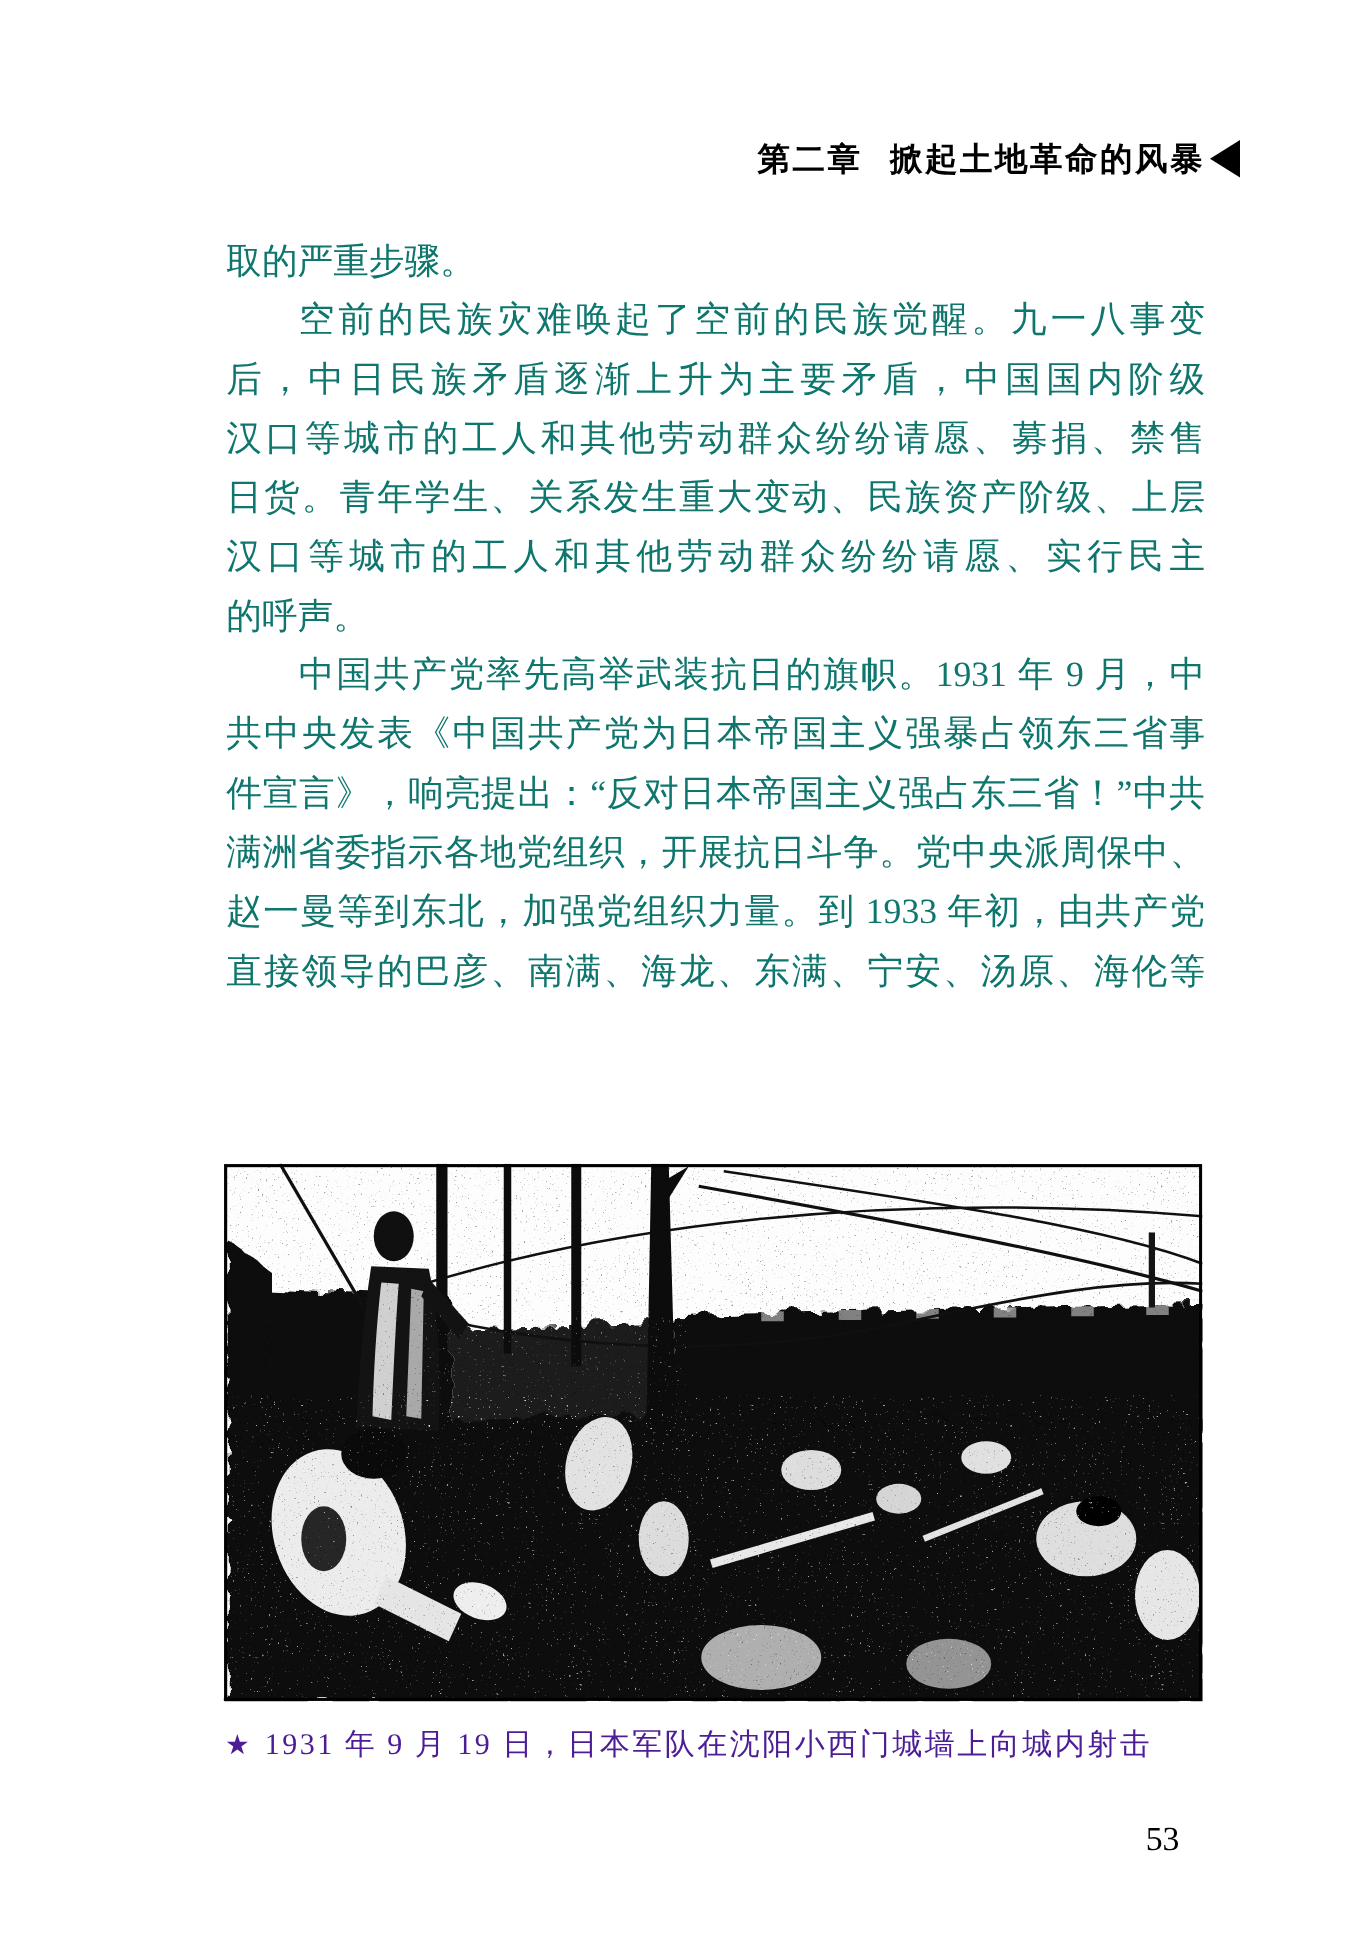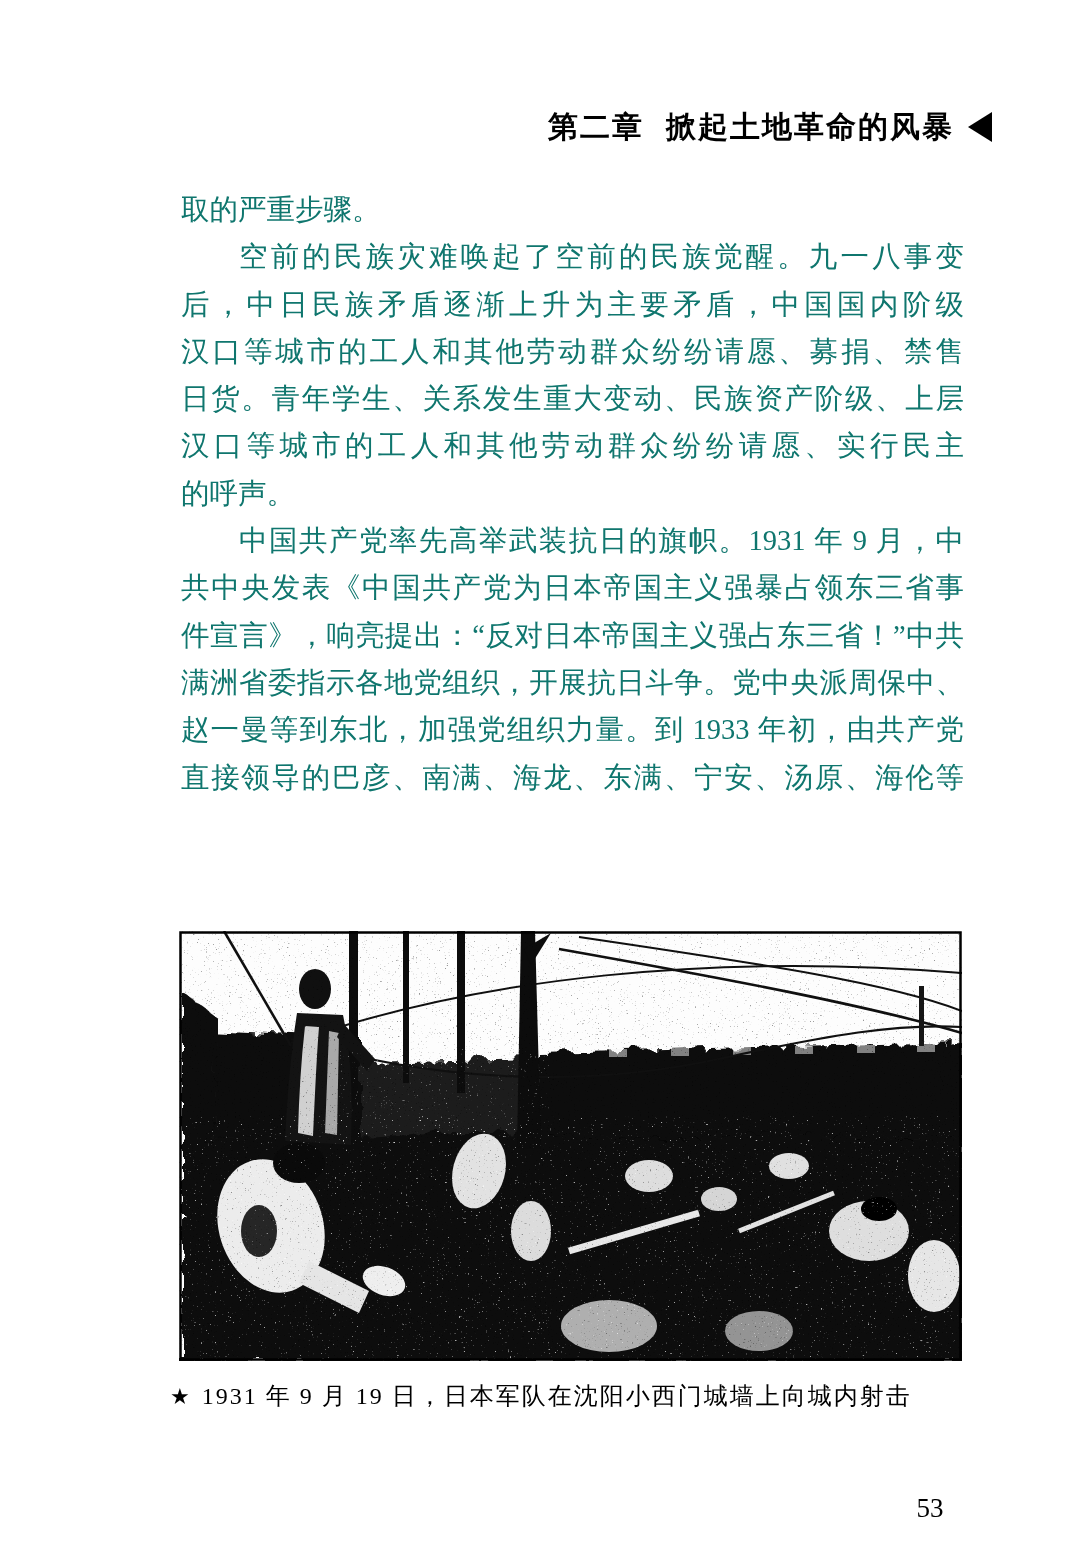--- a/index.html
+++ b/index.html
@@ -6,24 +6,24 @@
   html,body { width:1080px; height:1546px; background:#ffffff; overflow:hidden; }
   .page {
     position:relative; width:1080px; height:1546px; background:#ffffff;
     font-family:"Liberation Serif","DejaVu Serif",serif; color:#0d0d0d;
   }
   
   .chapter-header {
     position:absolute; top:110px; right:88px; height:34px;
     display:flex; align-items:center;
     font-family:"Liberation Sans","DejaVu Sans",sans-serif;
-    font-weight:bold; font-size:30px; letter-spacing:2px; color:#000;
+    font-weight:bold; font-size:26px; letter-spacing:2px; color:#000;
   }
   .chapter-num { margin-right:22px; }
-  .chapter-title { margin-right:10px; }
+  .chapter-title { }
   .tri {
     width:0; height:0; display:inline-block;
     border-top:15px solid transparent; border-bottom:15px solid transparent;
     border-right:24px solid #000; margin-left:4px;
   }
   
   .body-text { position:absolute; left:181px; top:186px; width:783px; }
   .line {
     width:783px; height:47.3px; line-height:47.3px;
     font-size:28.5px; color:#0f766e;
@@ -33,29 +33,29 @@
   .line.last { text-align-last:left; }
   .line.indent { text-indent:58px; }
   
   .photo {
     position:absolute; left:179px; top:931px; width:783px; height:430px;
     background:#fff;
   }
   .photo svg { display:block; width:783px; height:430px; }
   
   .caption {
-    position:absolute; left:170px; top:1378px; width:783px; height:36px;
-    font-size:24px; line-height:36px; letter-spacing:2px; color:#000000;
+    position:absolute; left:180px; top:1378px; width:783px; height:36px;
+    font-size:24px; line-height:36px; letter-spacing:2px; color:#4c1d95;
     white-space:nowrap;
   }
   .caption .star { font-size:22px; margin-right:12px; letter-spacing:0; }
   
   .page-number {
     position:absolute; left:898px; top:1454px; width:64px; height:34px;
-    font-size:27px; line-height:34px; text-align:center; color:#000;margin-top:37px;
+    font-size:27px; line-height:34px; text-align:center; color:#000;
   }
 </style>
 </head>
 <body>
 
 <div class="page">
 
   <div class="chapter-header">
     <span class="chapter-num">第二章</span>
     <span class="chapter-title">掀起土地革命的风暴</span>

